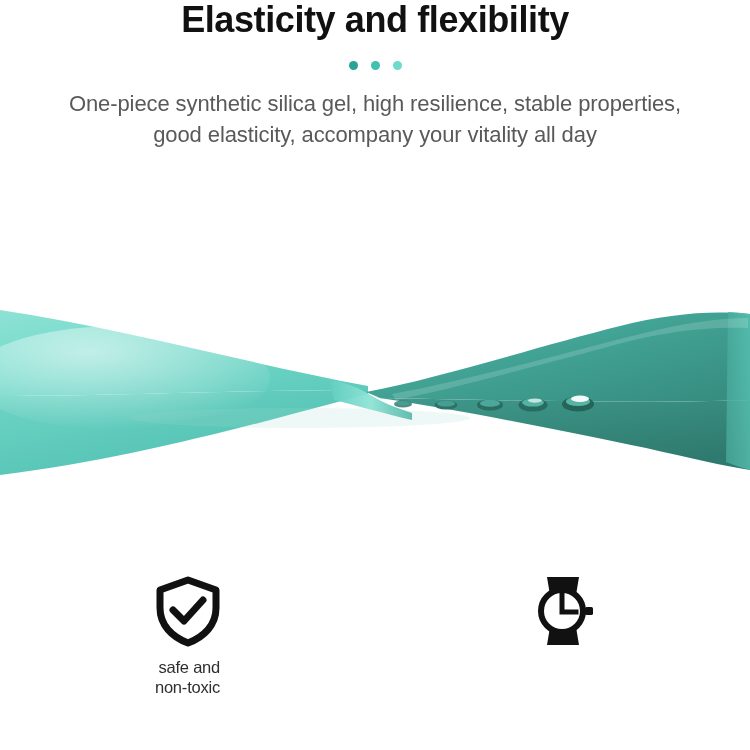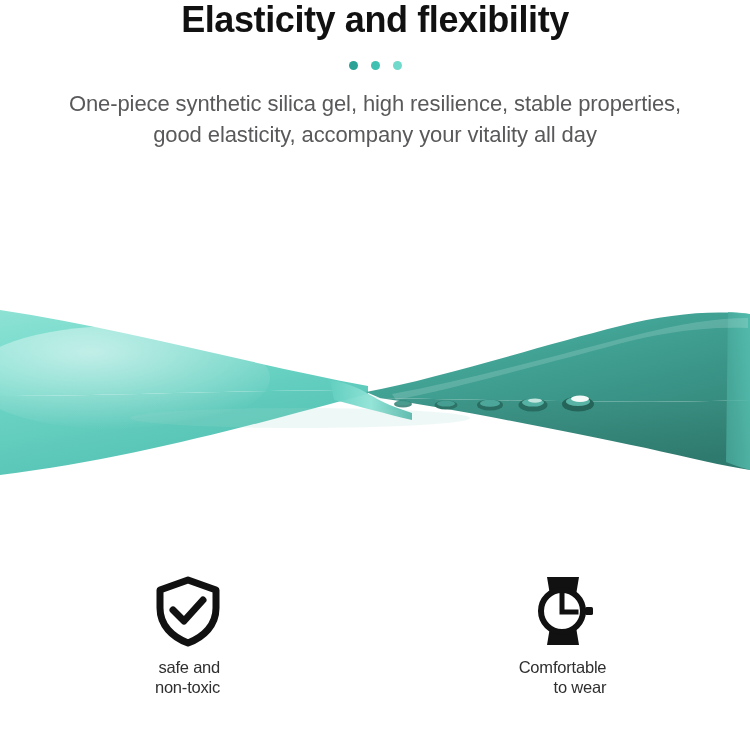--- a/index.html
+++ b/index.html
@@ -230,19 +230,17 @@
 
           <path d="M23 52 Q36 58 49 52 L52 70 L20 70 Z" fill="#111111"></path>
 
           <rect x="58" y="32" width="8" height="8" rx="1.6" fill="#111111"></rect>
 
           <circle cx="35" cy="36" r="21" fill="none" stroke="#111111" stroke-width="6"></circle>
 
           <path d="M35 20 L35 37 L49 37" fill="none" stroke="#111111" stroke-width="5" stroke-linecap="square" stroke-linejoin="miter"></path>
         </svg>
       </div>
-      <div class="feature-label">Comfortable
-to wear</div>
     </div>
 
   </div>
 
 </div>
 
 </body></html>

